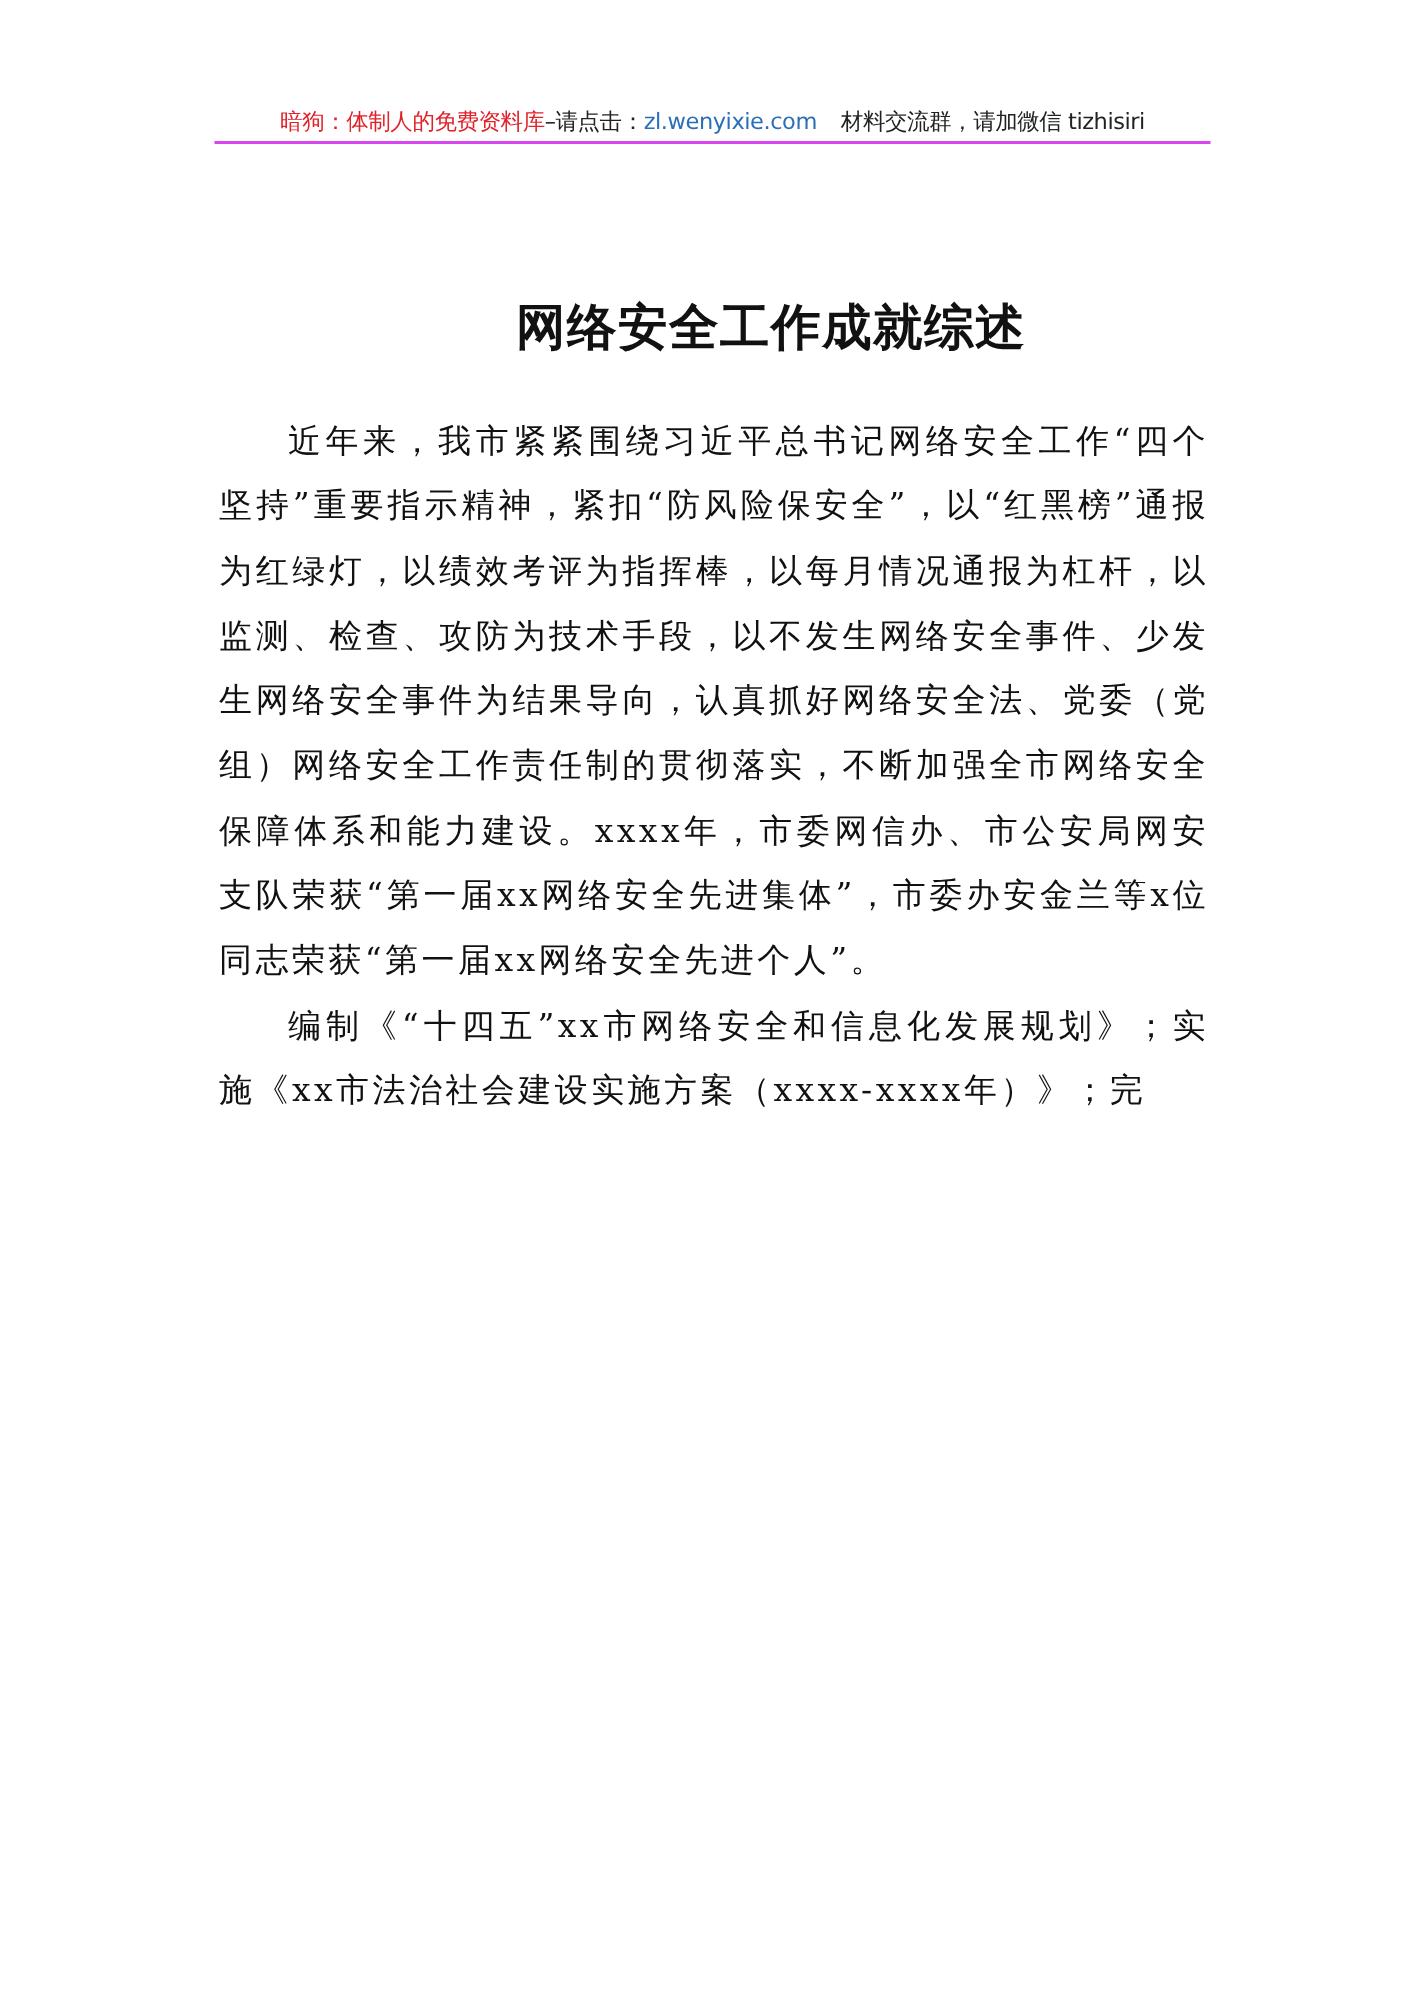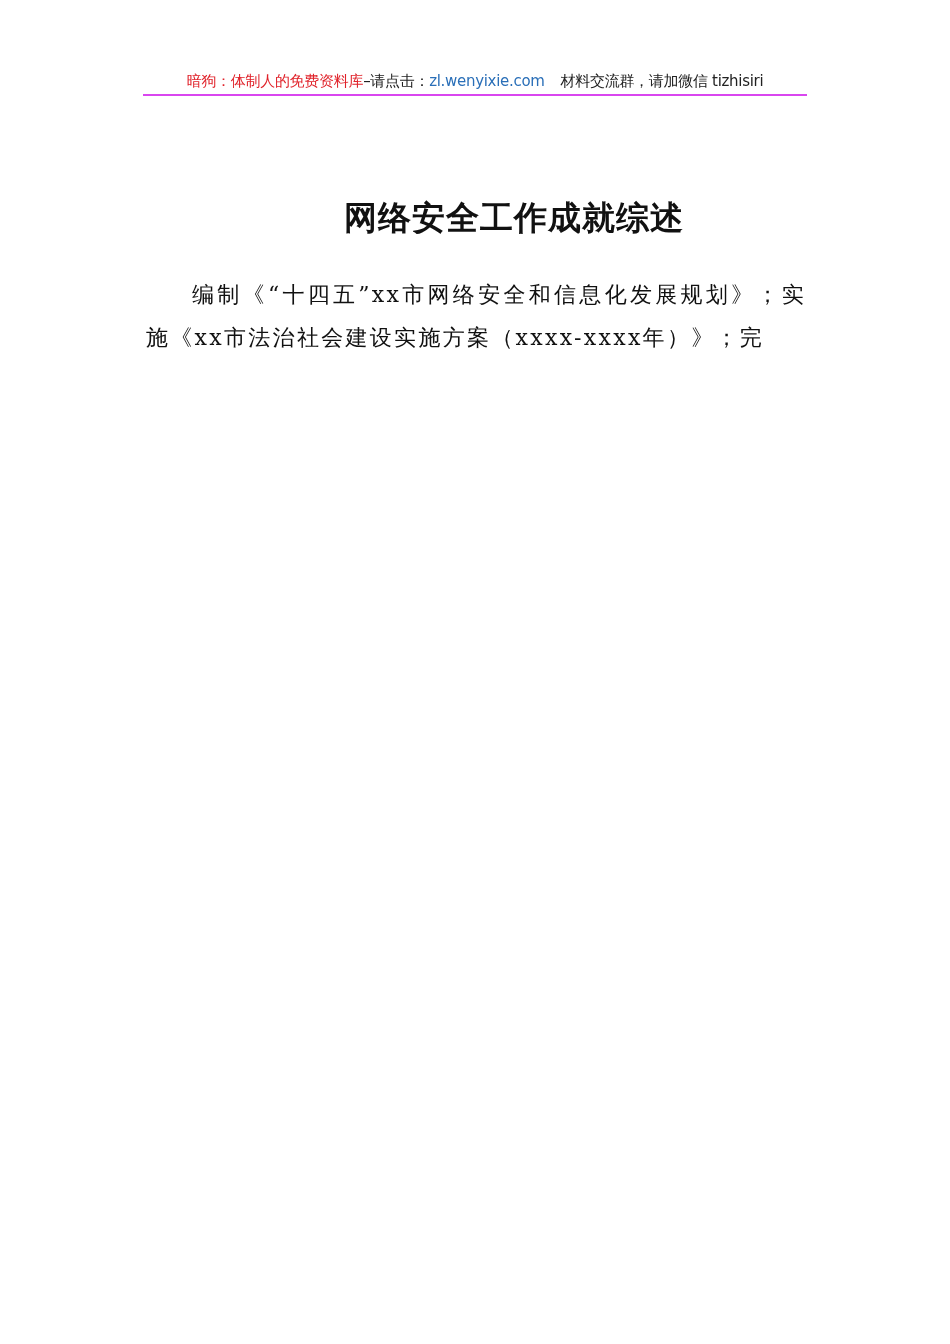--- a/index.html
+++ b/index.html
@@ -77,14 +77,15 @@
 </head>
 <body>
 
 <div class="page-header">
   <span class="hdr-red">暗狗：体制人的免费资料库</span><span class="hdr-black">–请点击：</span><span class="hdr-link">zl.wenyixie.com</span><span class="hdr-gap"></span><span class="hdr-black">材料交流群，请加微信 tizhisiri</span>
 </div>
 
 <h1 class="doc-title">网络安全工作成就综述</h1>
 
 <div class="doc-body">
+  <p>近年来，我市紧紧围绕习近平总书记网络安全工作“四个坚持”重要指示精神，紧扣“防风险保安全”，以“红黑榜”通报为红绿灯，以绩效考评为指挥棒，以每月情况通报为杠杆，以监测、检查、攻防为技术手段，以不发生网络安全事件、少发生网络安全事件为结果导向，认真抓好网络安全法、党委（党组）网络安全工作责任制的贯彻落实，不断加强全市网络安全保障体系和能力建设。xxxx年，市委网信办、市公安局网安支队荣获“第一届xx网络安全先进集体”，市委办安金兰等x位同志荣获“第一届xx网络安全先进个人”。</p>
   <p>编制《“十四五”xx市网络安全和信息化发展规划》；实施《xx市法治社会建设实施方案（xxxx-xxxx年）》；完</p>
 </div>
 
 </body></html>

